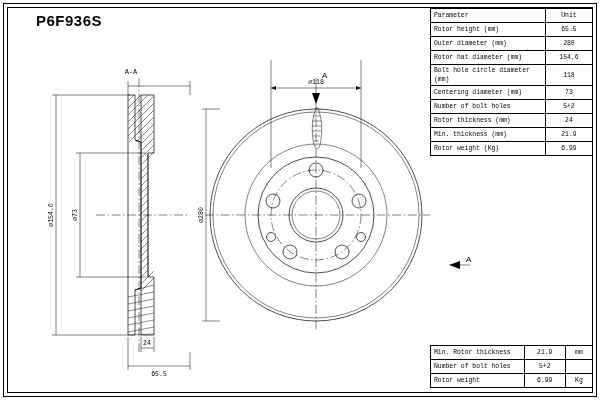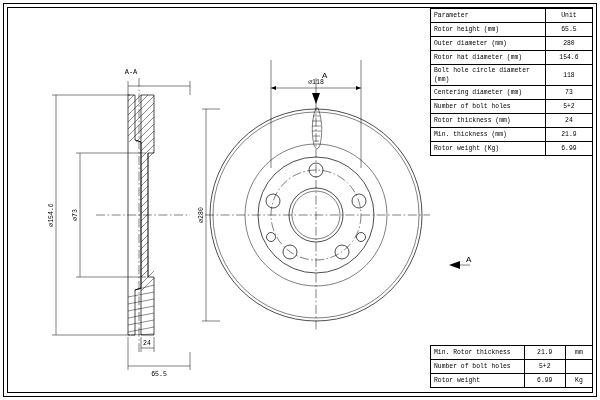--- a/index.html
+++ b/index.html
@@ -108,20 +108,21 @@
   .txtb    { font-family:"Liberation Sans", sans-serif; font-size:8px; fill:#000; }
 </style>
 </head>
 <body>
 
 <div id="page">
 
   <div class="outer-frame"></div>
   <div class="inner-frame"></div>
 
+  <div id="part-number">P6F936S</div>
 
   <table id="spec-table">
     <thead>
       <tr>
         <td class="pname">Parameter</td>
         <td class="pval">Unit</td>
       </tr>
     </thead>
     <tbody>
       <tr>

